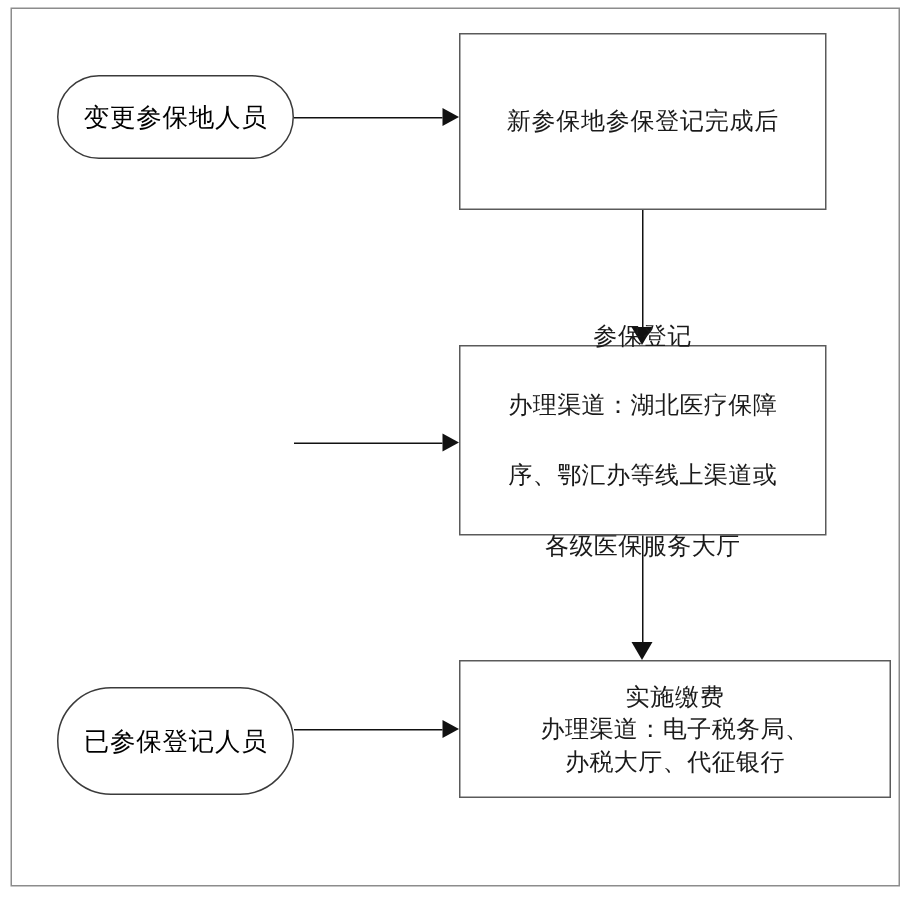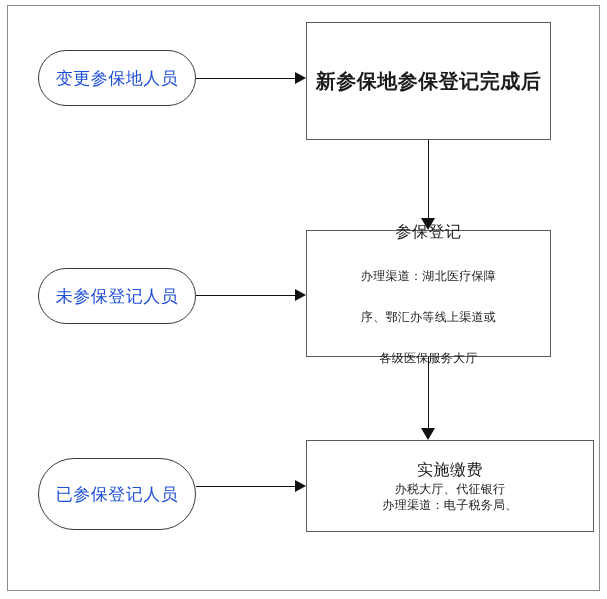--- a/index.html
+++ b/index.html
@@ -31,21 +31,21 @@
   
   .pill {
     position: absolute;
     box-sizing: border-box;
     border: 1.3px solid #3b3b3b;
     border-radius: 999px;
     background: #ffffff;
     display: flex;
     align-items: center;
     justify-content: center;
-    color: #1d4ed8;
+    color: #000000;
     font-size: 17px;
     letter-spacing: 0.5px;
     white-space: nowrap;
     font-family: Liberation Mono, monospace;
   }
   
   .pbox {
     position: absolute;
     box-sizing: border-box;
     border: 1.3px solid #5a5a5a;
@@ -56,28 +56,27 @@
     align-items: center;
     justify-content: center;
     text-align: center;
     line-height: 1.35;
   }
   .pbox .ptitle {
     font-size: 16px;
     letter-spacing: 0.5px;
   }
   .pbox .pbody {
-    font-size: 12px;
+    font-size: 16px;
     letter-spacing: 0.3px;
     text-align: center;
   }
   .pbox.two-line .pline {
-    font-size: 20px;
+    font-size: 16px;
     letter-spacing: 0.5px;
-    font-weight: bold;
   }
   
   .hline {
     position: absolute;
     height: 0;
     border-top: 1.8px solid #111111;
   }
   .vline {
     position: absolute;
     width: 0;
@@ -115,23 +114,20 @@
   <div class="hline" style="left:196px; top:78px; width:99px;"></div>
   <div class="arrow-right" style="left:295px; top:71.5px;"></div>
 
   <div class="pbox two-line" style="left:306px; top:22px; width:245px; height:118px;">
     <div class="pline">新参保地参保登记完成后</div>
   </div>
 
   <div class="vline" style="left:428px; top:140px; height:78px;"></div>
   <div class="arrow-down" style="left:420.5px; top:218px;"></div>
 
-  <div class="pill" style="left:38px; top:268px; width:158px; height:56px;">
-    <span>未参保登记人员</span>
-  </div>
 
   <div class="hline" style="left:196px; top:295px; width:99px;"></div>
   <div class="arrow-right" style="left:295px; top:288.5px;"></div>
 
   <div class="pbox" style="left:306px; top:230px; width:245px; height:127px;gap:25px;">
     <div class="ptitle">参保登记</div>
     <div class="pbody">办理渠道：湖北医疗保障</div>
     <div class="pbody">序、鄂汇办等线上渠道或</div>
     <div class="pbody">各级医保服务大厅</div>
   </div>
@@ -141,17 +137,17 @@
 
   <div class="pill" style="left:38px; top:458px; width:158px; height:72px;">
     <span>已参保登记人员</span>
   </div>
 
   <div class="hline" style="left:196px; top:486px; width:99px;"></div>
   <div class="arrow-right" style="left:295px; top:479.5px;"></div>
 
   <div class="pbox" style="left:306px; top:440px; width:288px; height:92px;">
     <div class="ptitle">实施缴费</div>
+    <div class="pbody">办理渠道：电子税务局、</div>
     <div class="pbody">办税大厅、代征银行</div>
-    <div class="pbody">办理渠道：电子税务局、</div>
   </div>
 
 </div>
 
 </body></html>

